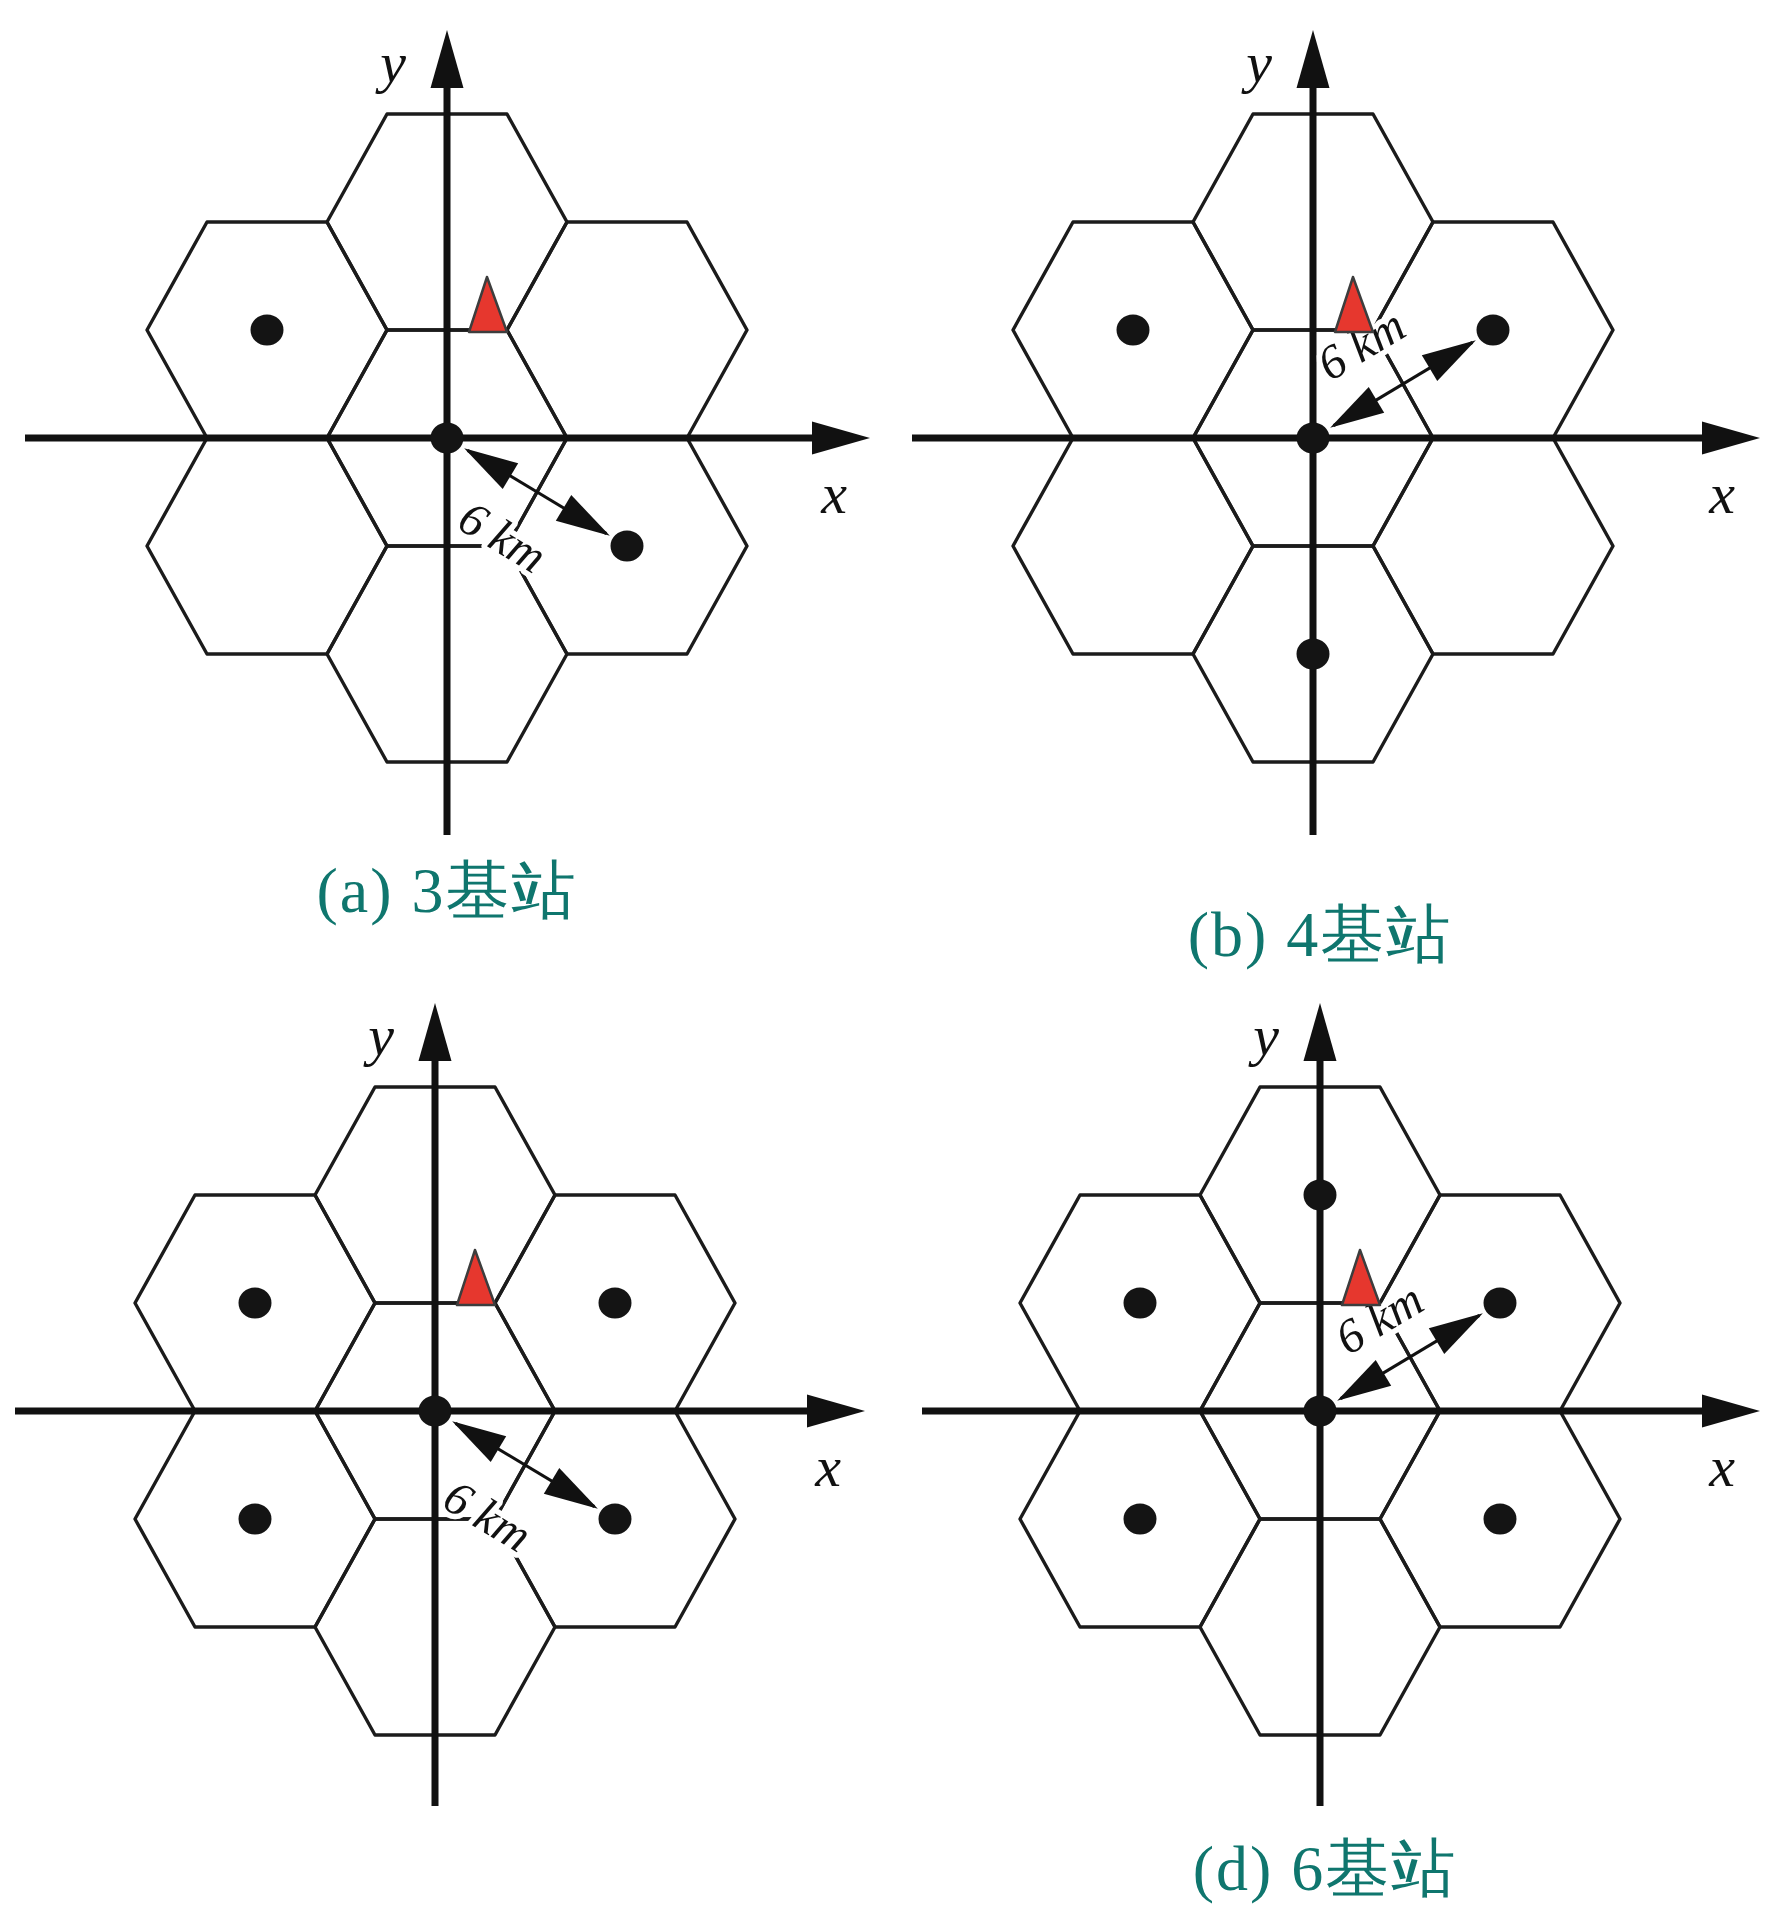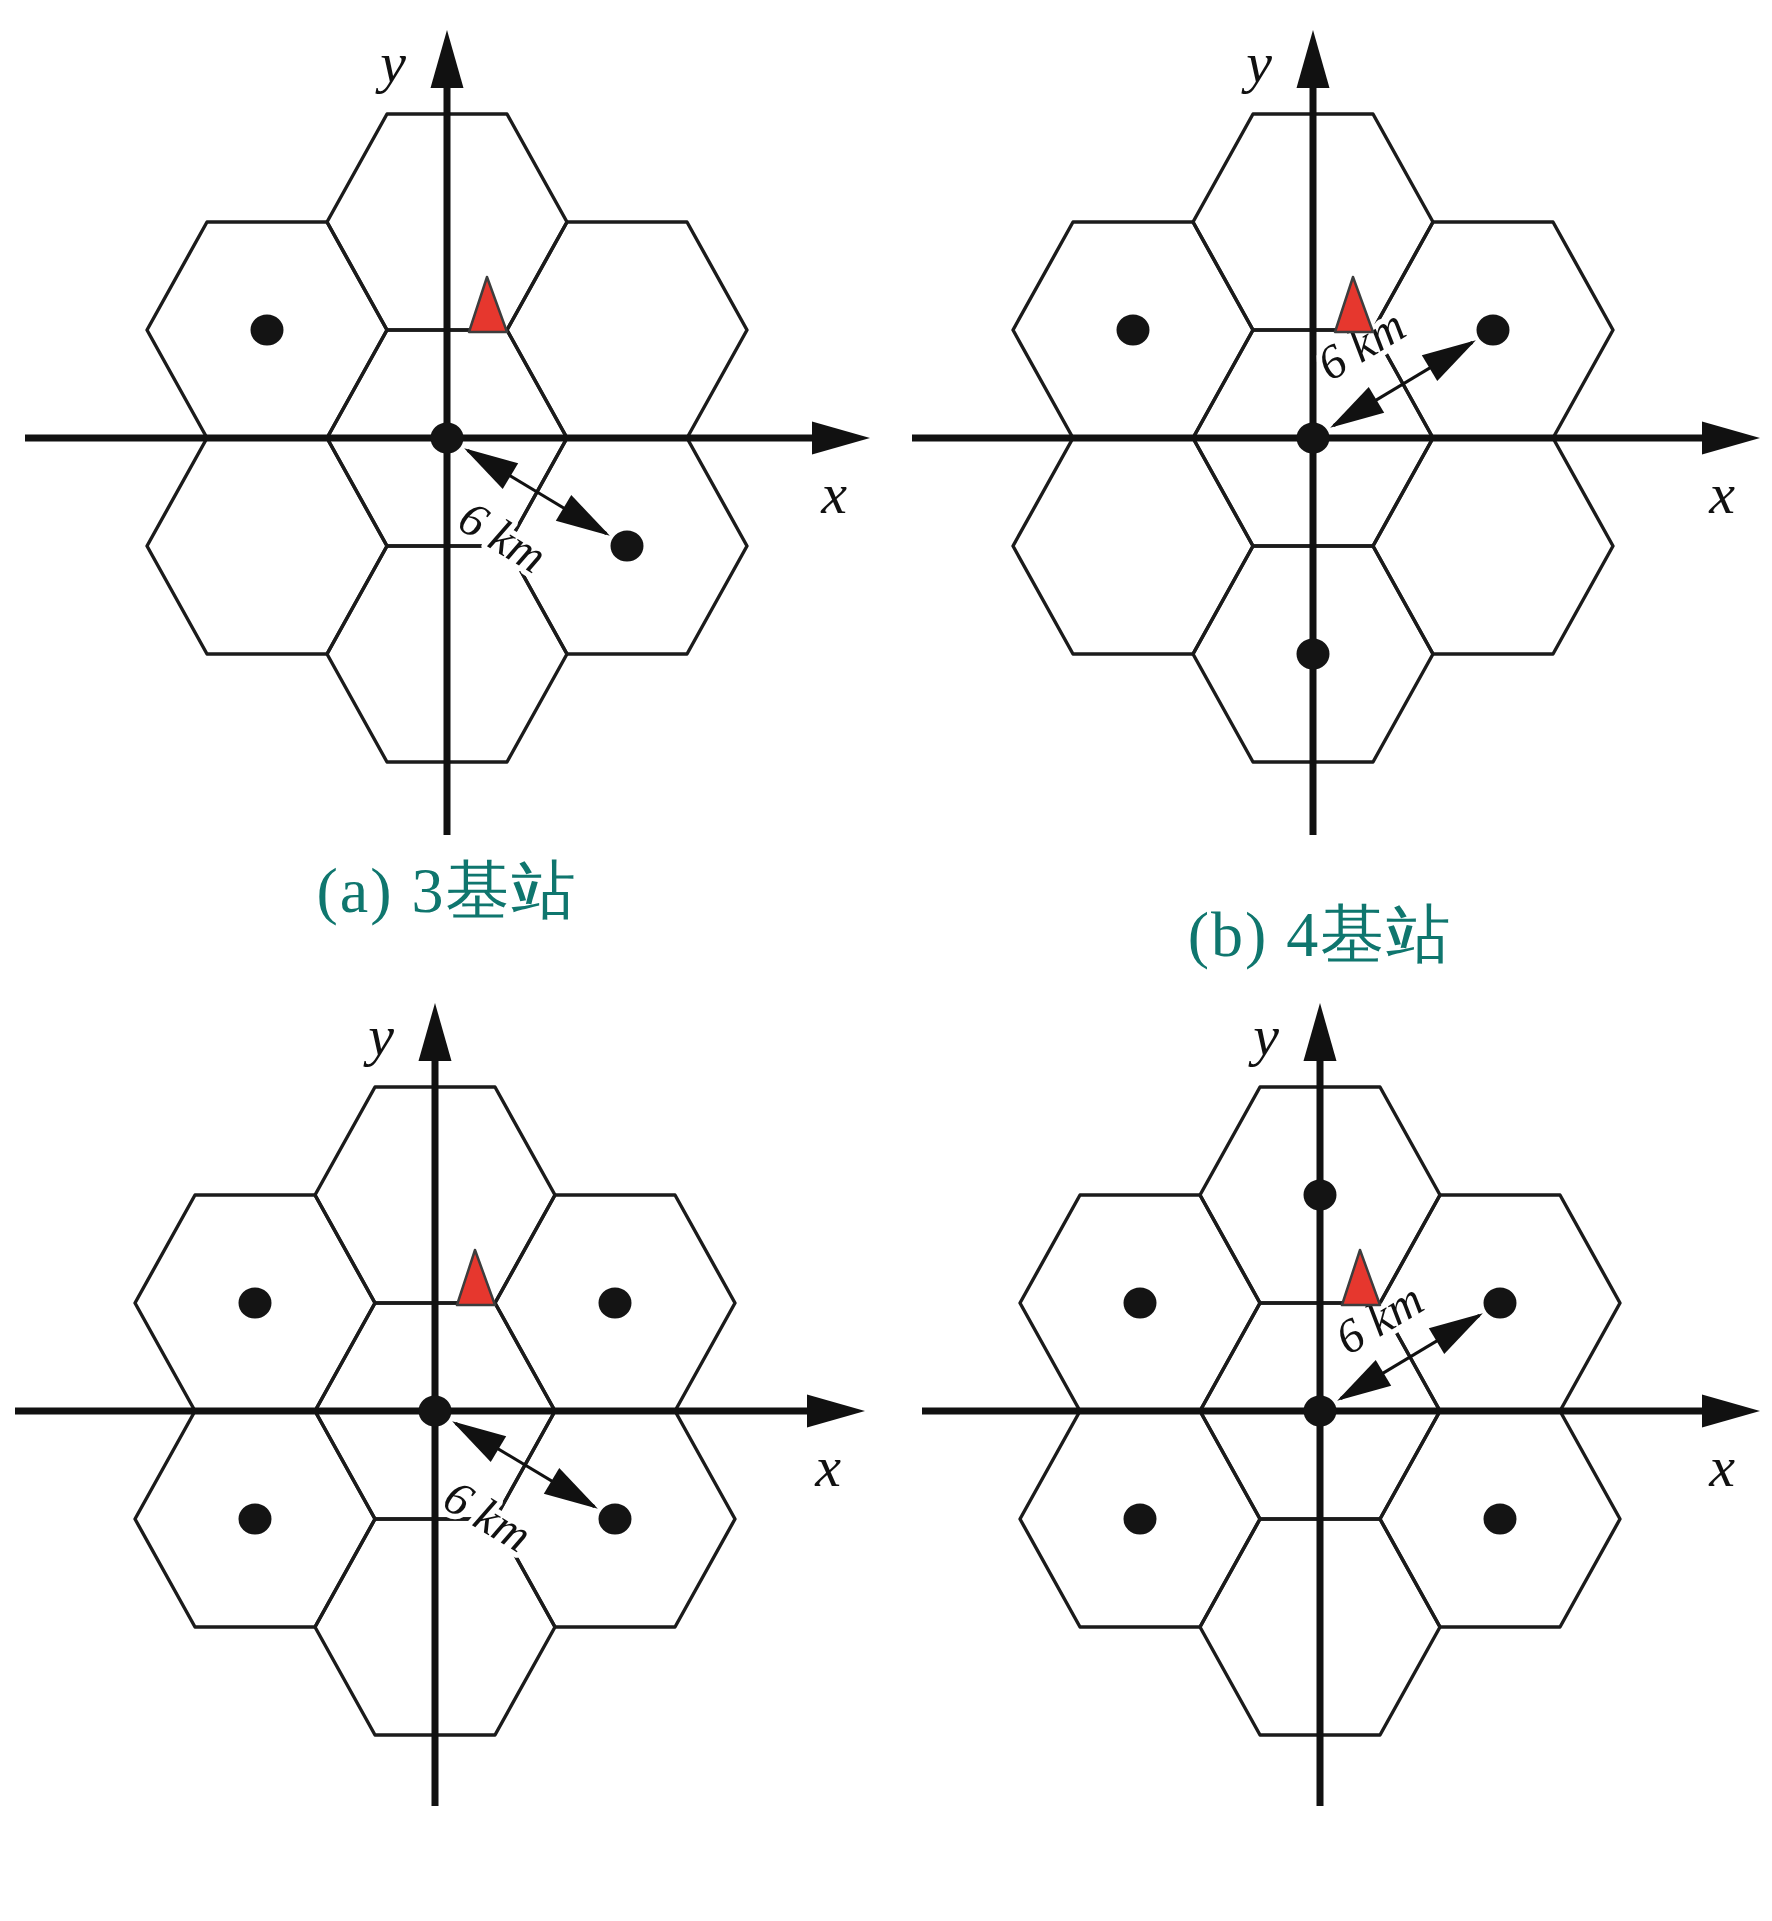--- a/index.html
+++ b/index.html
@@ -137,13 +137,14 @@
         <ellipse cx="1140" cy="1303" rx="16.5" ry="15.5" fill="#141414"></ellipse>
         <ellipse cx="1500" cy="1303" rx="16.5" ry="15.5" fill="#141414"></ellipse>
         <ellipse cx="1140" cy="1519" rx="16.5" ry="15.5" fill="#141414"></ellipse>
         <ellipse cx="1500" cy="1519" rx="16.5" ry="15.5" fill="#141414"></ellipse>
         <polygon points="1342,1305 1380,1305 1360,1250" fill="#e6372e" stroke="#3d3d3d" stroke-width="2.5" stroke-linejoin="round"></polygon>
       </g>
     </svg>
 
   <div class="caption" id="cap-a" style="left: 447px; top: 847px;">(a) 3基站</div>
   <div class="caption" id="cap-b" style="left: 1320px; top: 847px; margin-top: 44px;">(b) 4基站</div>
+  <div class="caption" id="cap-d" style="left: 1325px; top: 1825px;">(d) 6基站</div>
 </div>
 
 </body></html>

